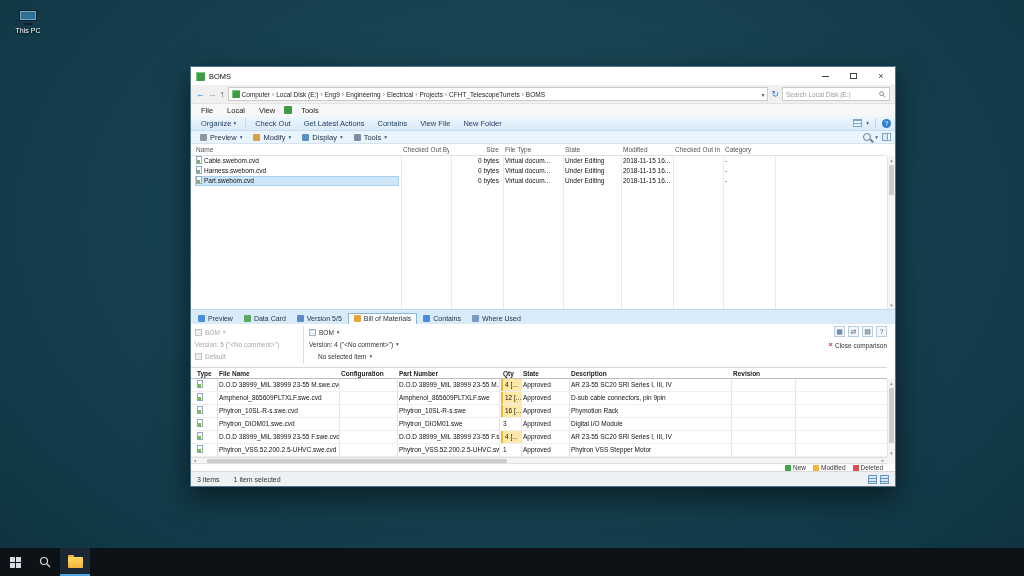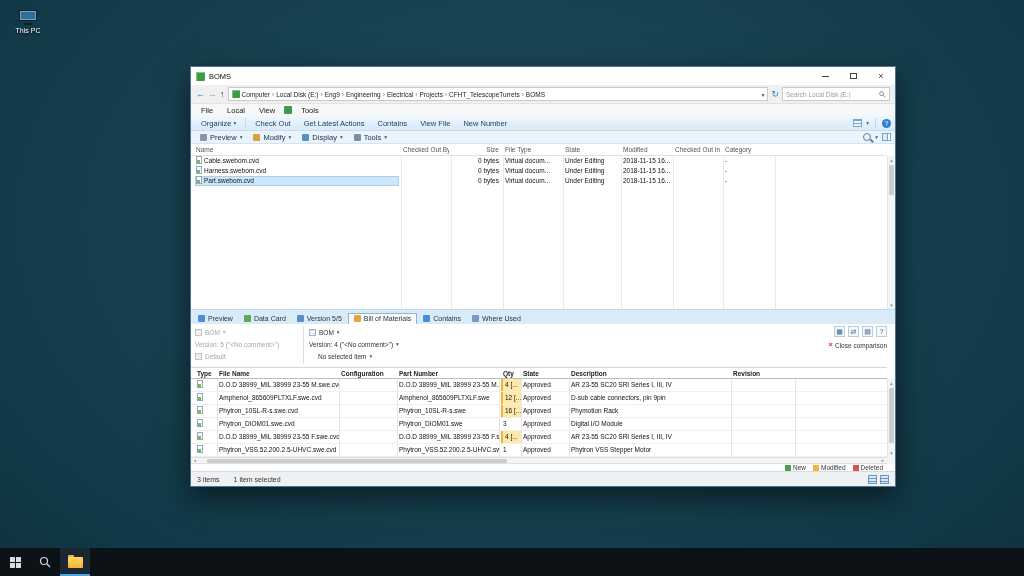--- a/index.html
+++ b/index.html
@@ -219,21 +219,21 @@
     <div class="band toolbar">
       <span class="tbtn">
           <span>Organize</span>
           <span class="caret">▾</span>
         </span>
       <span class="tsep"></span>
       <span class="tbtn">Check Out</span>
       <span class="tbtn">Get Latest Actions</span>
       <span class="tbtn">Contains</span>
       <span class="tbtn">View File</span>
-      <span class="tbtn">New Number</span>
+      <span class="tbtn">New Folder</span>
       <span class="tb-right">
         <span class="view-ico"></span>
         <span class="caret">▾</span>
         <span class="tsep"></span>
         <span class="help-ico">?</span>
       </span>
     </div>
 
     <div class="band actionbar">
       <span class="abtn">

